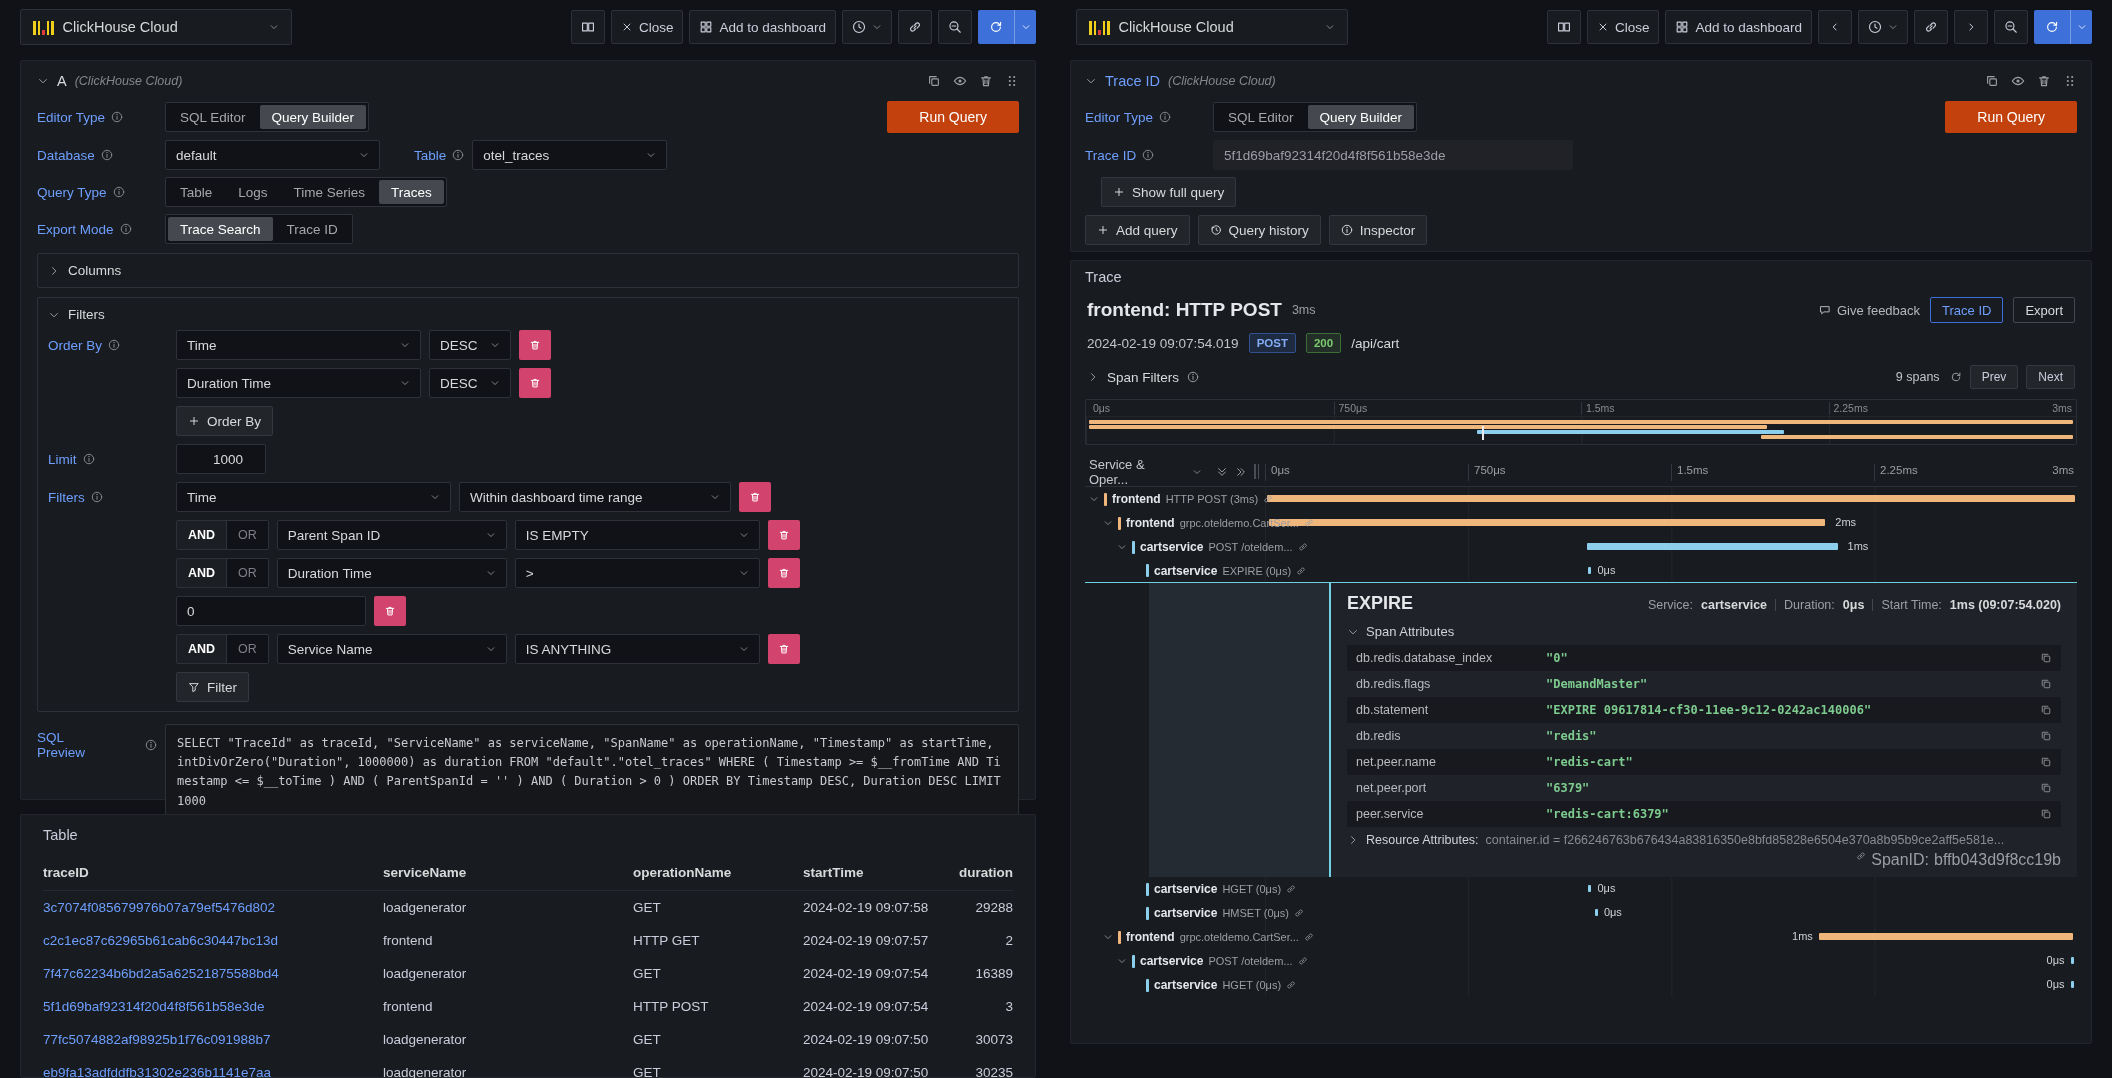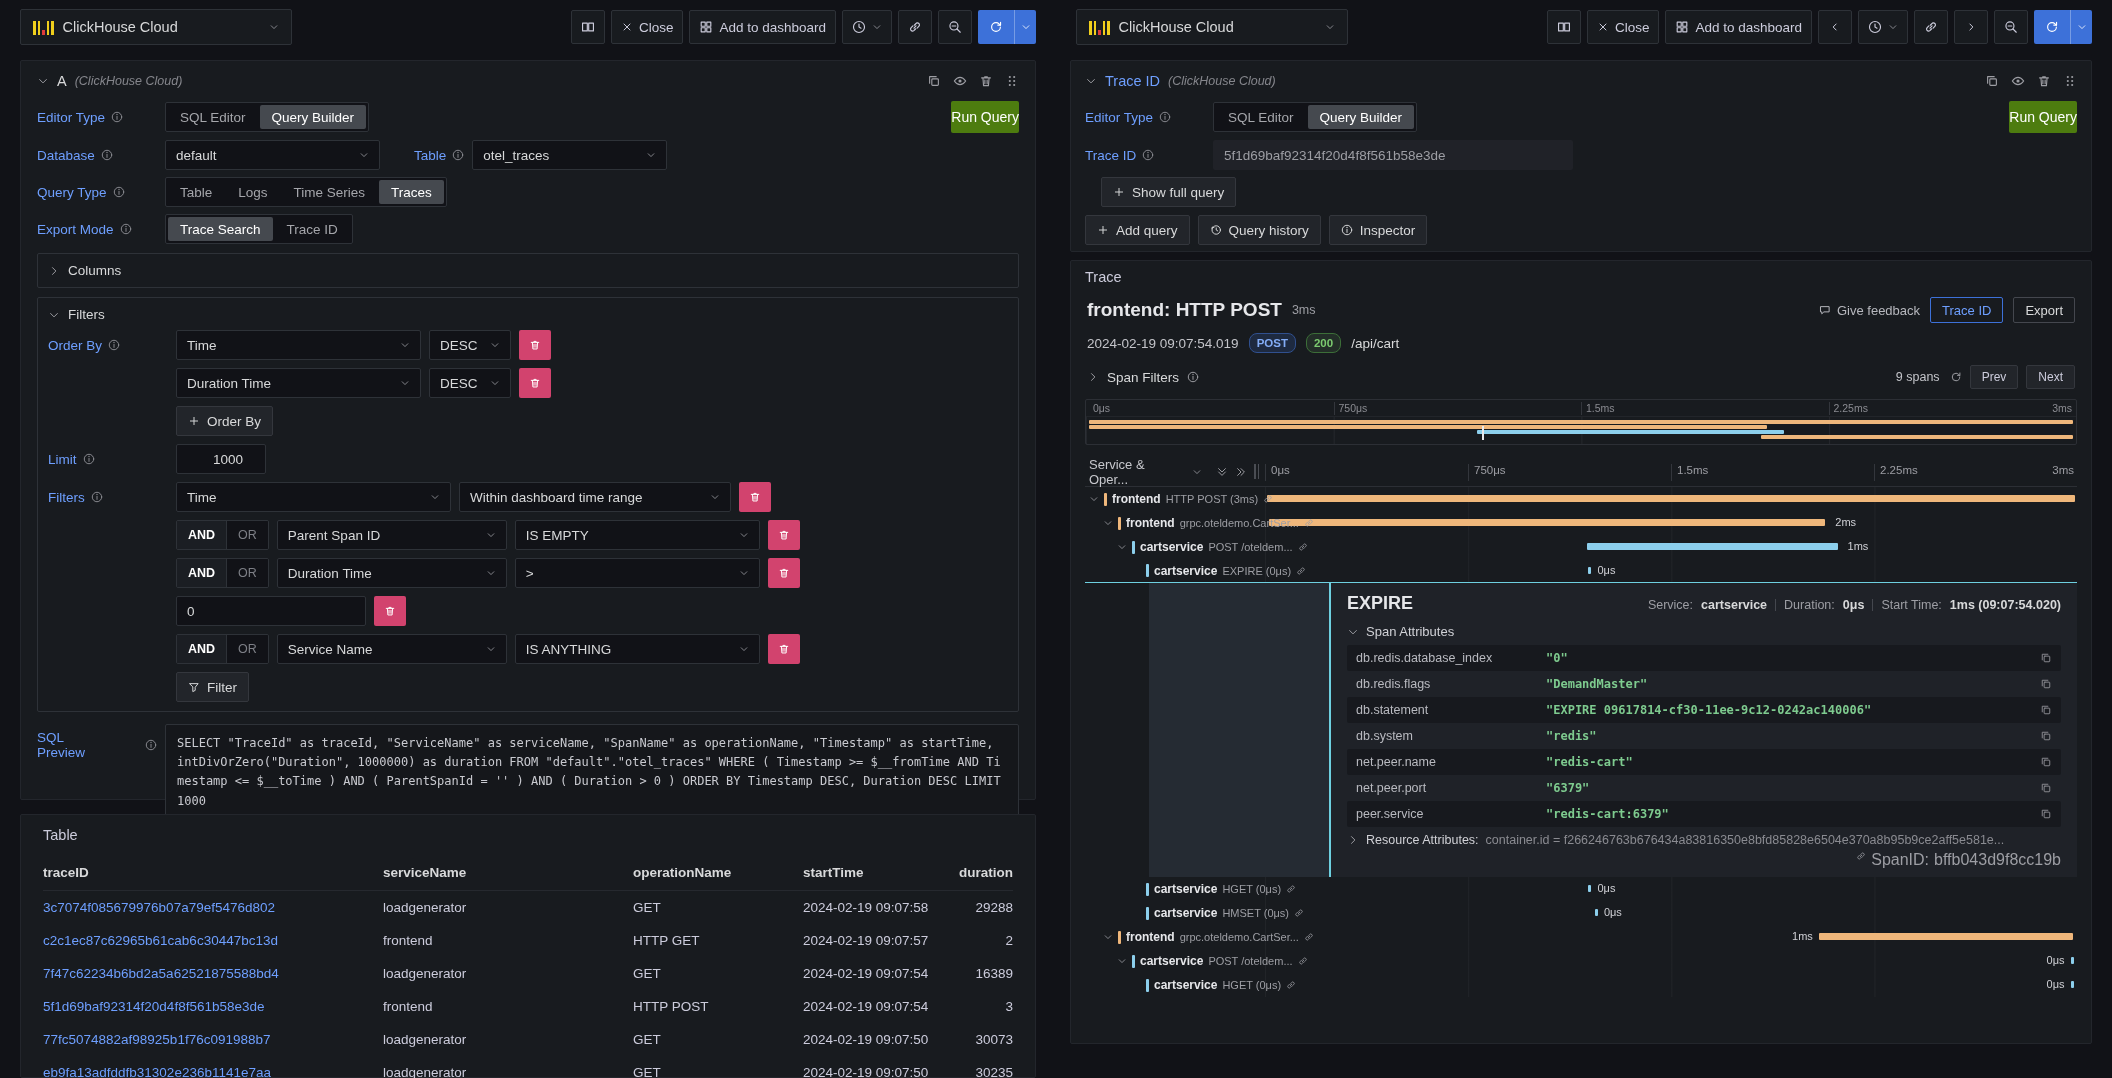--- a/index.html
+++ b/index.html
@@ -48,21 +48,21 @@
 
 
 .form-row{display:flex;align-items:center;gap:8px;margin-bottom:7px;}
 .inline-label{display:flex;align-items:center;gap:6px;width:120px;min-width:120px;color:#6e9fff;font-size:13.5px;}
 .inline-label.auto{width:auto;min-width:0;}
 .inline-label .ico{color:#8a8b91;}
 .lspace{width:120px;min-width:120px;}
 .radio-group{display:flex;background:#111217;border:1px solid #2e3238;border-radius:2px;height:30px;padding:2px;gap:2px;}
 .radio{border:none;background:transparent;color:#a5a6ab;font-size:13.5px;padding:0 12px;border-radius:2px;cursor:pointer;white-space:nowrap;}
 .radio.active{background:#45494f;color:#fff;font-weight:500;}
-.primary-btn{margin-left:auto;height:32px;padding:0 0;background:#4d7c0f;color:#fff;border:none;border-radius:2px;font-size:14px;cursor:pointer;}
+.primary-btn{margin-left:auto;height:32px;padding:0 32px;background:#c2410c;color:#fff;border:none;border-radius:2px;font-size:14px;cursor:pointer;}
 .select{display:flex;align-items:center;justify-content:space-between;gap:6px;height:30px;padding:0 10px;background:#111217;border:1px solid #2e3238;border-radius:2px;color:#d8d9da;font-size:13.5px;cursor:pointer;white-space:nowrap;overflow:hidden;}
 .text-input{height:30px;padding:0 10px;background:#111217;border:1px solid #2e3238;border-radius:2px;color:#d8d9da;font-size:13.5px;}
 .danger-btn{width:32px;height:30px;background:#d2436e;border:none;border-radius:2px;color:#fff;display:flex;align-items:center;justify-content:center;cursor:pointer;flex:0 0 auto;}
 .andor{display:flex;border:1px solid #2e3238;border-radius:2px;overflow:hidden;height:30px;flex:0 0 auto;}
 .andor .seg{padding:0 11px;display:flex;align-items:center;background:#1b1e23;color:#fff;font-weight:700;font-size:12.5px;border:none;cursor:pointer;}
 .andor .seg.off{background:#111217;color:#7d7f86;font-weight:400;border-left:1px solid #2e3238;}
 .section-box{border:1px solid #2e3238;border-radius:2px;margin:9px 0;padding:9px 10px;}
 .sec-head{display:flex;align-items:center;gap:8px;color:#d8d9da;font-size:13.5px;cursor:pointer;}
 .frow{display:flex;align-items:center;gap:8px;margin-top:8px;}
 .sec-btn{display:inline-flex;align-items:center;gap:7px;height:30px;padding:0 11px;background:#22252a;border:1px solid #34373d;border-radius:2px;color:#d8d9da;font-size:13.5px;cursor:pointer;white-space:nowrap;}
@@ -83,21 +83,21 @@
 
 .trace-title-row{display:flex;align-items:center;gap:10px;margin:4px 2px 10px;}
 .trace-title{font-size:19px;font-weight:600;color:#e6e7ea;}
 .trace-dur{font-size:12.5px;color:#9d9ea4;}
 .ghost-btn{display:flex;gap:6px;align-items:center;color:#b7b8be;font-size:13px;background:none;border:none;cursor:pointer;}
 .outline-btn{height:26px;padding:0 11px;border-radius:2px;font-size:13px;background:transparent;cursor:pointer;}
 .outline-btn.blue{border:1px solid #3d71d9;color:#6e9fff;}
 .outline-btn.gray{border:1px solid #44474e;color:#d8d9da;}
 .trace-meta-row{display:flex;align-items:center;gap:10px;margin:0 2px 12px;font-size:13.5px;}
 .ts{color:#c3c4c9;}
-.badge{height:20px;padding:0 7px;display:inline-flex;align-items:center;border-radius:8px;font-size:11.5px;font-weight:700;}
+.badge{height:20px;padding:0 7px;display:inline-flex;align-items:center;border-radius:2px;font-size:11.5px;font-weight:700;}
 .badge.method{color:#83acf5;border:1px solid #30508f;background:rgba(61,113,217,.18);}
 .badge.status{color:#7ccb70;border:1px solid #3c6e38;background:rgba(115,191,105,.12);}
 .path{color:#d8d9da;}
 .spanfilters{display:flex;align-items:center;gap:8px;margin:2px 2px 10px;font-size:13.5px;color:#d8d9da;}
 .sf-count{font-size:12.5px;color:#c3c4c9;margin-right:2px;}
 .mini-btn{height:24px;padding:0 11px;font-size:12px;background:#22252a;border:1px solid #34373d;border-radius:2px;color:#ccccdc;cursor:pointer;}
 
 
 .minimap{border:1px solid #2c2f35;border-radius:2px;margin-bottom:12px;cursor:crosshair;}
 .mm-ruler{position:relative;height:17px;font-size:10.5px;color:#8a8b91;border-bottom:1px solid #22252a;}
@@ -1198,21 +1198,21 @@
               <span class="attr-key">db.statement</span>
               <span class="attr-val">"EXPIRE 09617814-cf30-11ee-9c12-0242ac140006"</span>
               <span class="attr-copy ico s12">
                   <svg viewBox="0 0 16 16">
                     <rect x="5.5" y="5.5" width="7.5" height="7.5" rx="1"></rect>
                     <path d="M10.5 3H3v7.5"></path>
                   </svg>
                 </span>
             </div>
             <div class="attr-row">
-              <span class="attr-key">db.system</span>
+              <span class="attr-key">db.redis</span>
               <span class="attr-val">"redis"</span>
               <span class="attr-copy ico s12">
                   <svg viewBox="0 0 16 16">
                     <rect x="5.5" y="5.5" width="7.5" height="7.5" rx="1"></rect>
                     <path d="M10.5 3H3v7.5"></path>
                   </svg>
                 </span>
             </div>
             <div class="attr-row odd">
               <span class="attr-key">net.peer.name</span>

